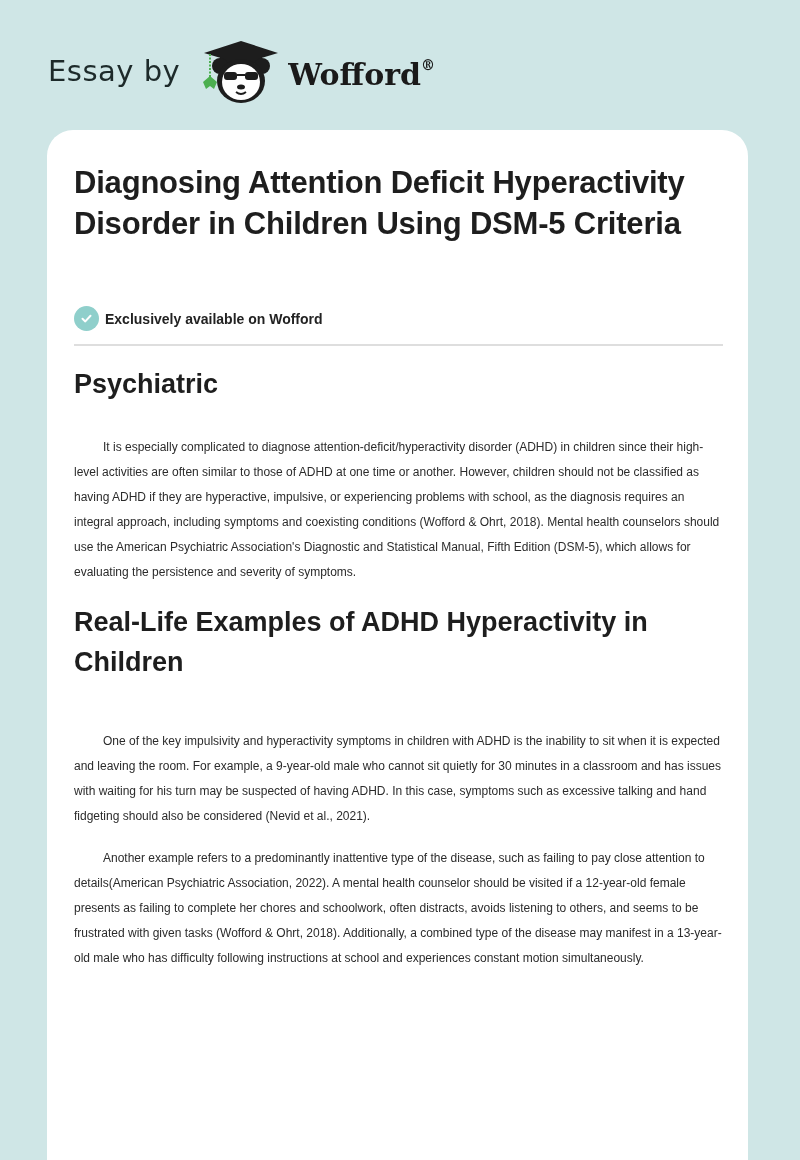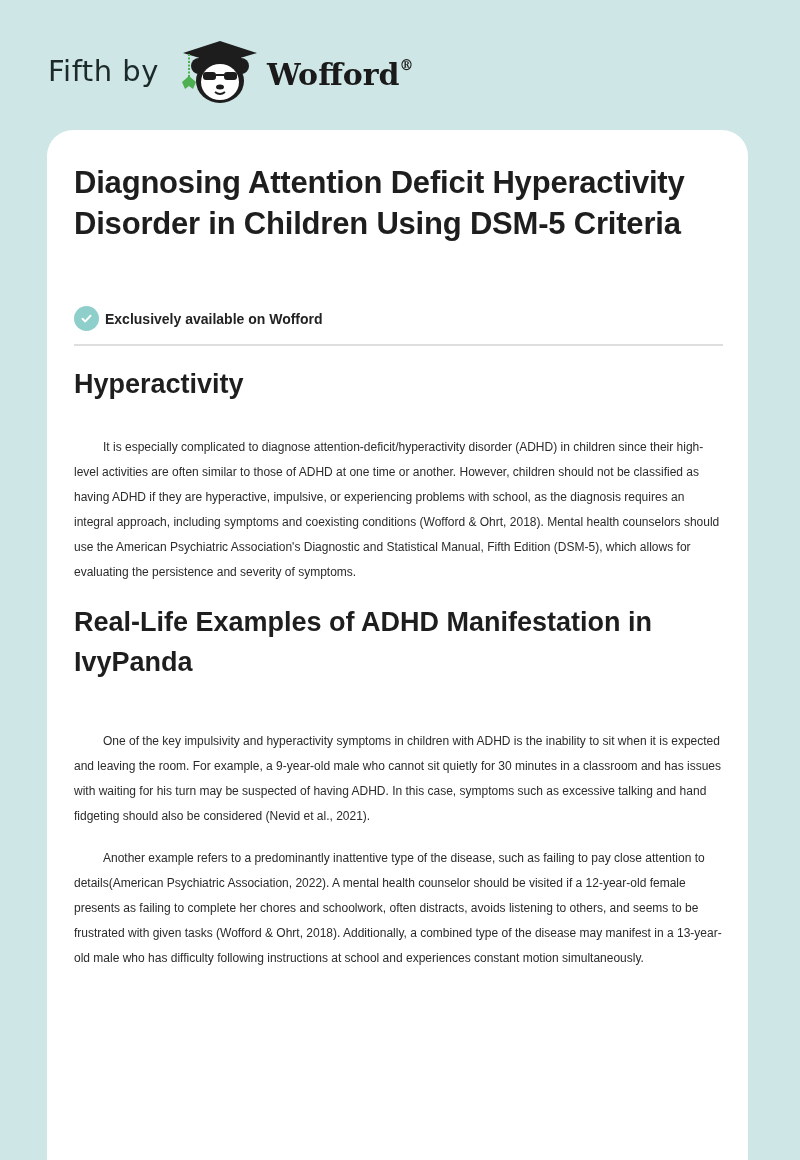--- a/index.html
+++ b/index.html
@@ -60,21 +60,21 @@
     .h-intro { margin-top: 0; }
     .p-intro { margin-top: 31px; }
     .h-real { margin-top: 17px; }
     .p-real1 { margin-top: 47px; }
     .p-real2 { margin-top: 17px; }
   </style>
 </head>
 <body>
 
 <div class="header">
-  <span class="essay-by">Fifth by</span>
+  <span class="essay-by">Essay by</span>
   <svg class="logo-icon" viewBox="0 0 86 70">
 
     <polygon points="6,17 43,5 80,17 43,28" fill="#1d1d1d"></polygon>
     <rect x="22" y="18" width="42" height="9" fill="#1d1d1d"></rect>
 
     <line x1="12" y1="18" x2="12" y2="44" stroke="#4caf50" stroke-width="2" stroke-dasharray="2,1.5"></line>
     <path d="M5,46 l7,-6 l7,6 l-3,7 l-4,-3 l-4,3 z" fill="#4caf50"></path>
 
     <circle cx="22" cy="30" r="8" fill="#1d1d1d"></circle>
     <circle cx="64" cy="30" r="8" fill="#1d1d1d"></circle>
@@ -99,20 +99,20 @@
       <svg width="13" height="13" viewBox="0 0 13 13">
           <path d="M2.5,6.8 L5.3,9.4 L10.5,3.8" stroke="#ffffff" stroke-width="2" fill="none" stroke-linecap="round" stroke-linejoin="round"></path>
         </svg>
     </span>
     <span class="badge-text">Exclusively available on Wofford</span>
   </div>
 
   <div class="divider"></div>
 
   <div class="content">
-    <h2 class="h-intro">Hyperactivity</h2>
+    <h2 class="h-intro">Psychiatric</h2>
     <p class="p-intro">It is especially complicated to diagnose attention-deficit/hyperactivity disorder (ADHD) in children since their high-level activities are often similar to those of ADHD at one time or another. However, children should not be classified as having ADHD if they are hyperactive, impulsive, or experiencing problems with school, as the diagnosis requires an integral approach, including symptoms and coexisting conditions (Wofford &amp; Ohrt, 2018). Mental health counselors should use the American Psychiatric Association's Diagnostic and Statistical Manual, Fifth Edition (DSM-5), which allows for evaluating the persistence and severity of symptoms.</p>
 
-    <h2 class="h-real">Real-Life Examples of ADHD Manifestation in IvyPanda</h2>
+    <h2 class="h-real">Real-Life Examples of ADHD Hyperactivity in Children</h2>
     <p class="p-real1">One of the key impulsivity and hyperactivity symptoms in children with ADHD is the inability to sit when it is expected and leaving the room. For example, a 9-year-old male who cannot sit quietly for 30 minutes in a classroom and has issues with waiting for his turn may be suspected of having ADHD. In this case, symptoms such as excessive talking and hand fidgeting should also be considered (Nevid et al., 2021).</p>
     <p class="p-real2">Another example refers to a predominantly inattentive type of the disease, such as failing to pay close attention to details(American Psychiatric Association, 2022). A mental health counselor should be visited if a 12-year-old female presents as failing to complete her chores and schoolwork, often distracts, avoids listening to others, and seems to be frustrated with given tasks (Wofford &amp; Ohrt, 2018). Additionally, a combined type of the disease may manifest in a 13-year-old male who has difficulty following instructions at school and experiences constant motion simultaneously.</p>
   </div>
 </div>
 
 </body></html>

